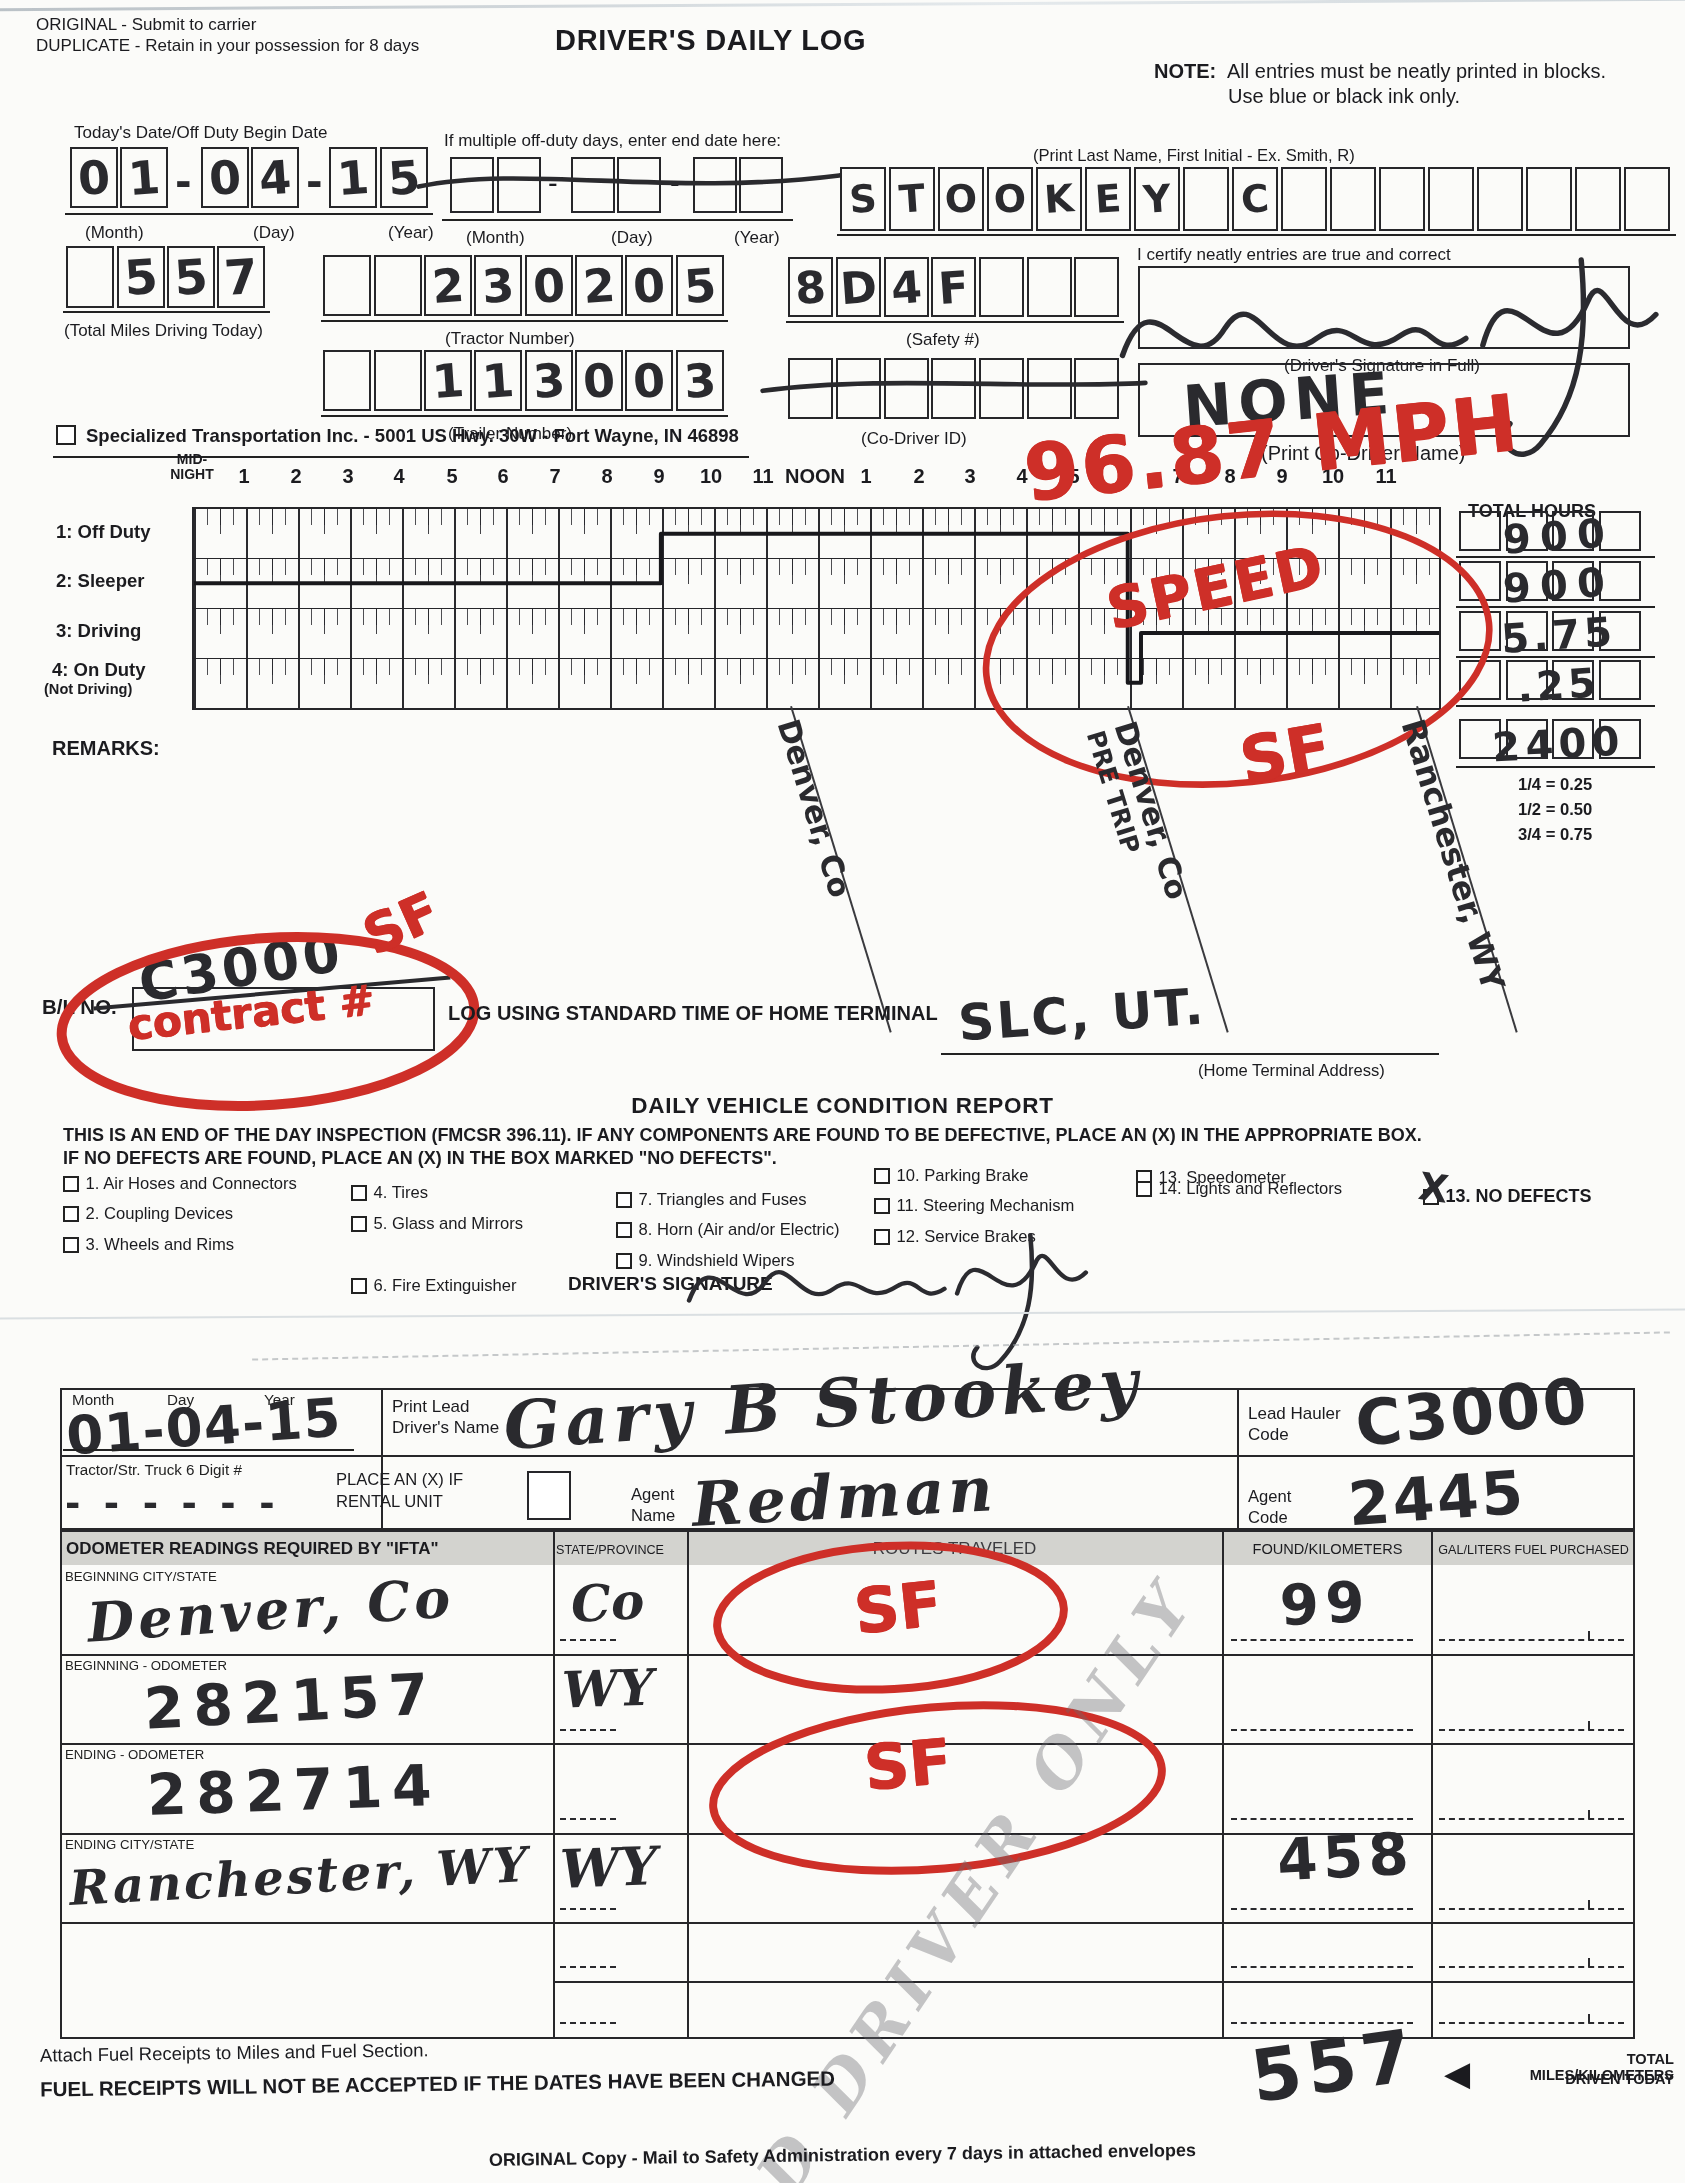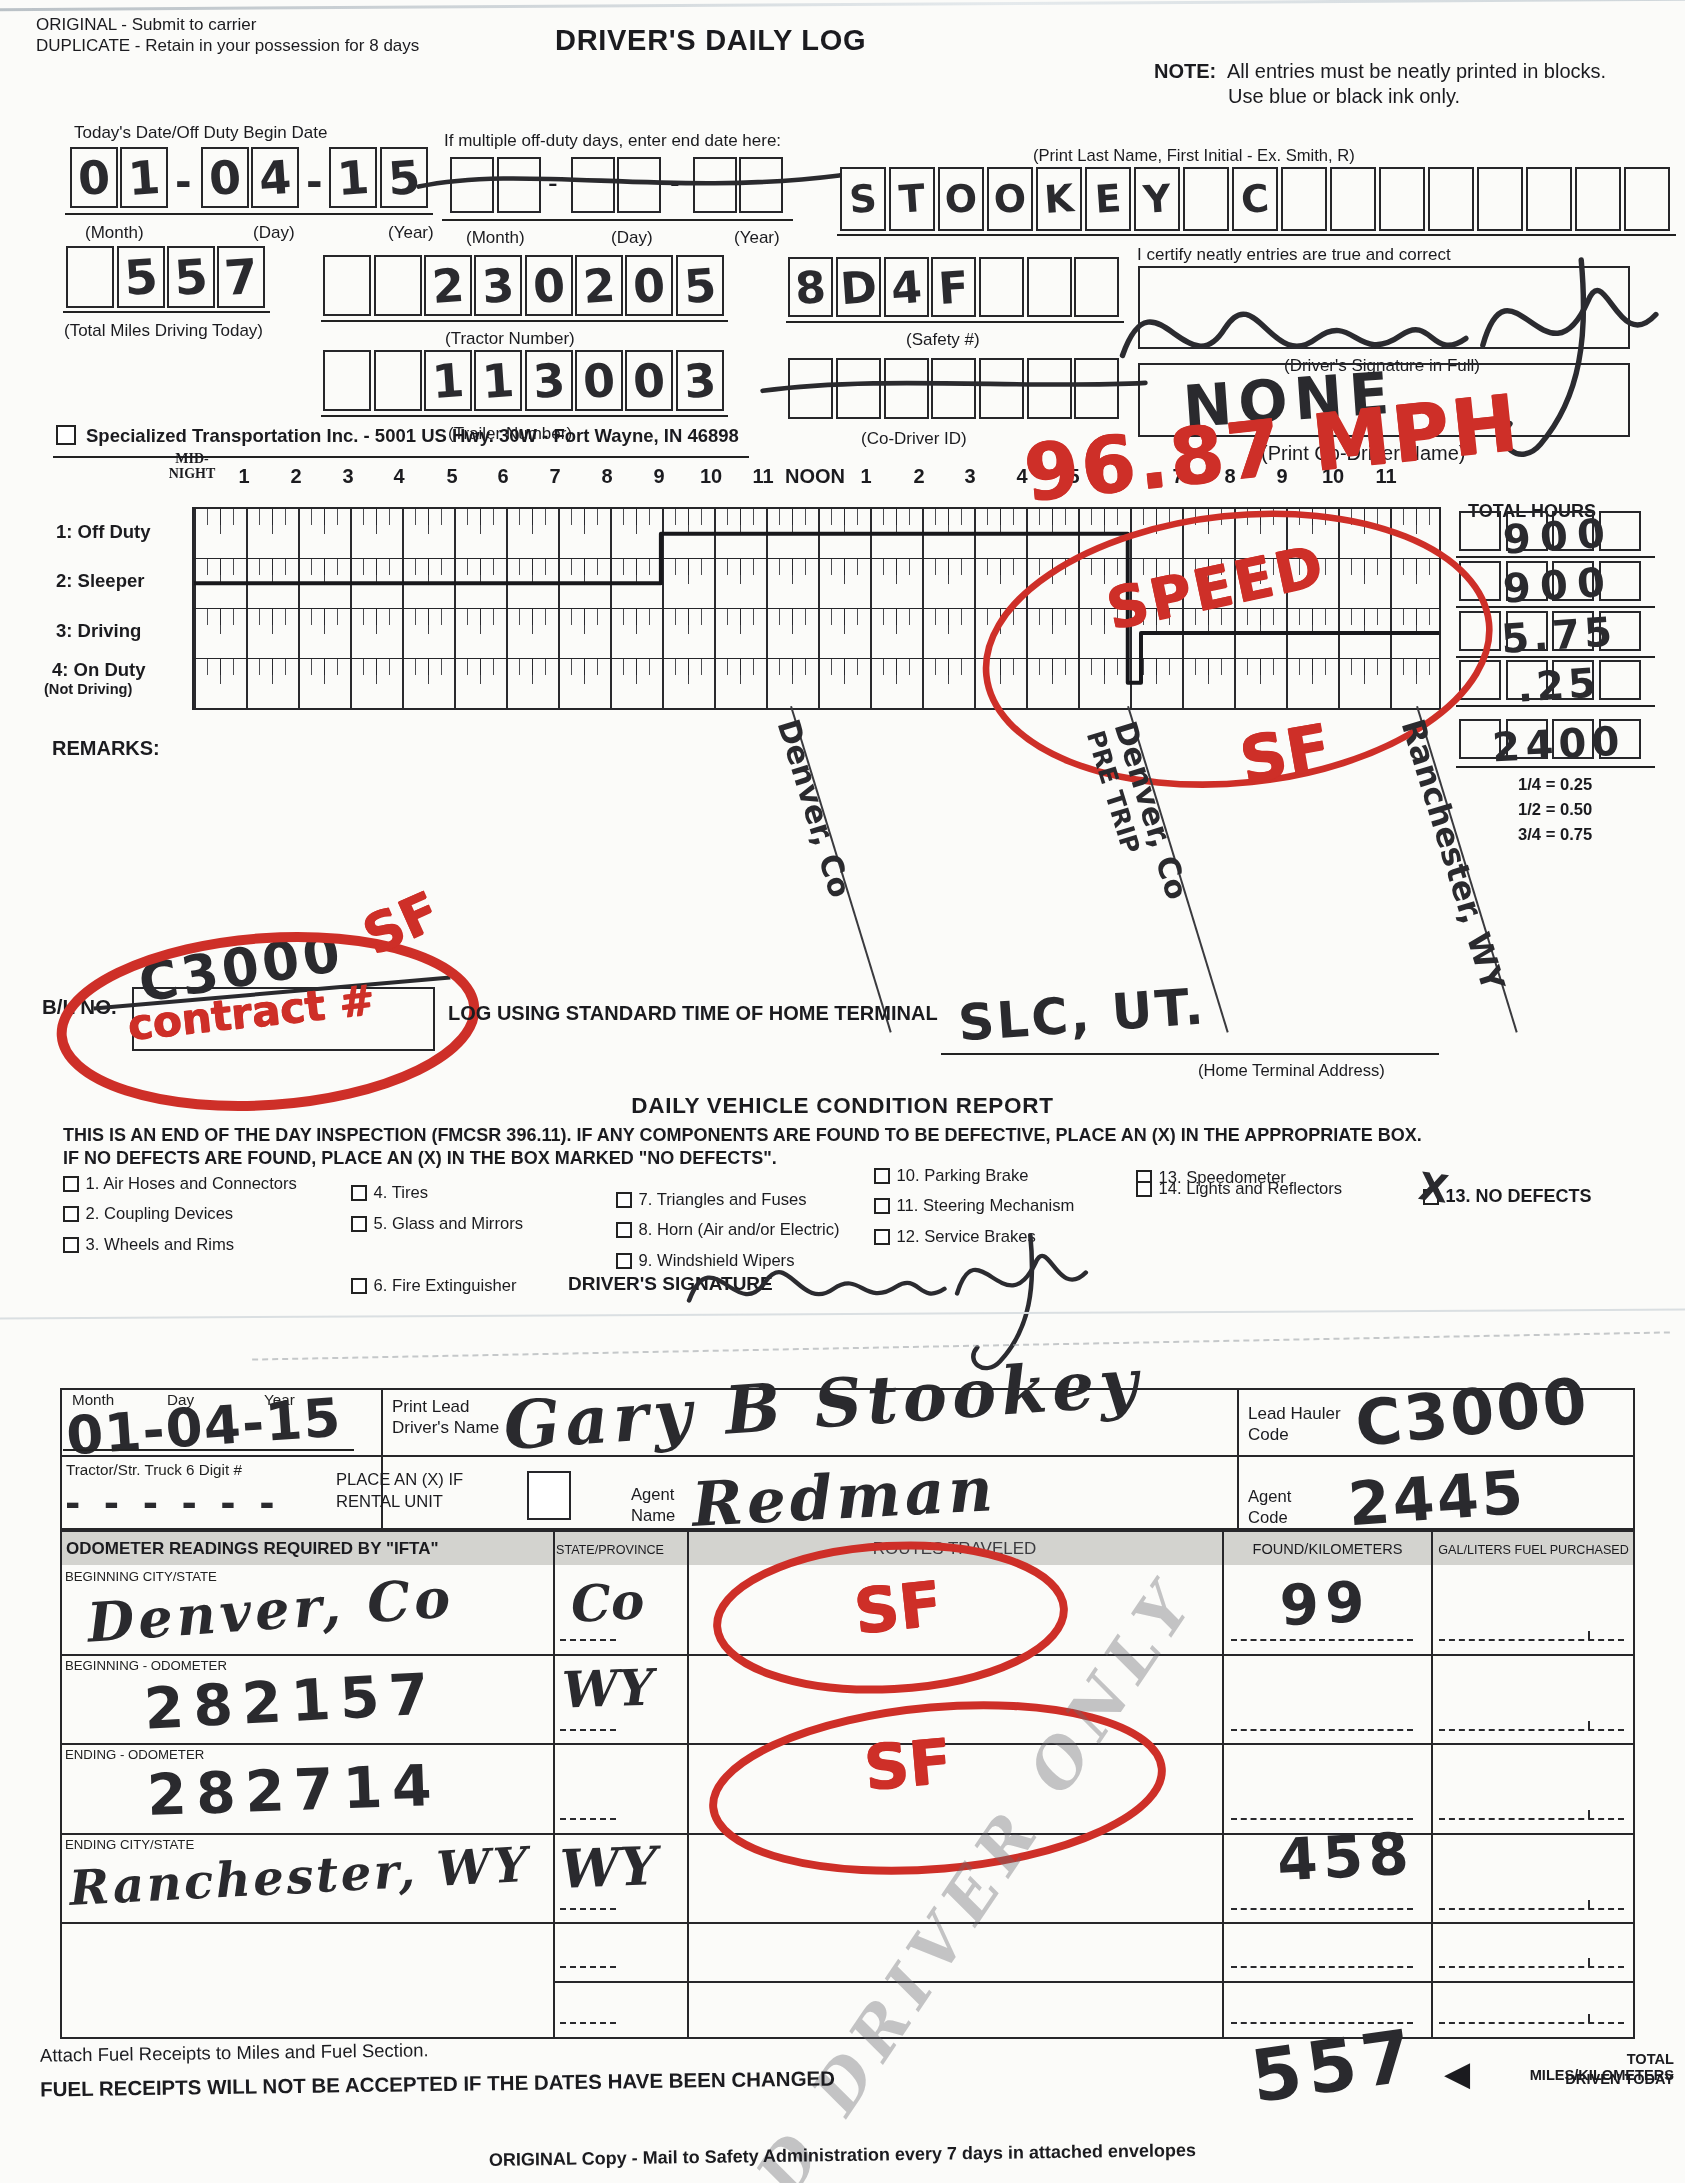--- a/index.html
+++ b/index.html
@@ -265,21 +265,21 @@
   <div class="abs" style="left:861px;top:429px;font-size:17px;">(Co-Driver ID)</div>
 
   <div class="abs" style="left:1138px;top:363px;width:492px;height:74px;box-sizing:border-box;border:2px solid #26262a;"></div>
   <div class="abs hw" style="left:1183px;top:366px;font-size:58px;transform:rotate(-4deg);letter-spacing:6.6px;">NONE</div>
   <div class="abs" style="left:1261px;top:442px;font-size:20px;">(Print Co-Driver Name)</div>
 
   <span class="cb abs" style="left:56px;top:425px;width:20px;height:20px;"></span>
   <div class="abs b" style="left:86px;top:425px;font-size:18.5px;">Specialized Transportation Inc. - 5001 US Hwy. 30W - Fort Wayne, IN 46898</div>
   <div class="abs u" style="left:53px;top:456px;width:696px;"></div>
 
-  <span class="hlbl midnight" style="left:192px;font-family:Liberation Serif, serif;">MID-NIGHT</span>
+  <span class="hlbl midnight" style="left:192px;">MID-NIGHT</span>
   <span class="hlbl" style="left:244px;">1</span>
   <span class="hlbl" style="left:296px;">2</span>
   <span class="hlbl" style="left:348px;">3</span>
   <span class="hlbl" style="left:399px;">4</span>
   <span class="hlbl" style="left:452px;">5</span>
   <span class="hlbl" style="left:503px;">6</span>
   <span class="hlbl" style="left:555px;">7</span>
   <span class="hlbl" style="left:607px;">8</span>
   <span class="hlbl" style="left:659px;">9</span>
   <span class="hlbl" style="left:711px;">10</span>

